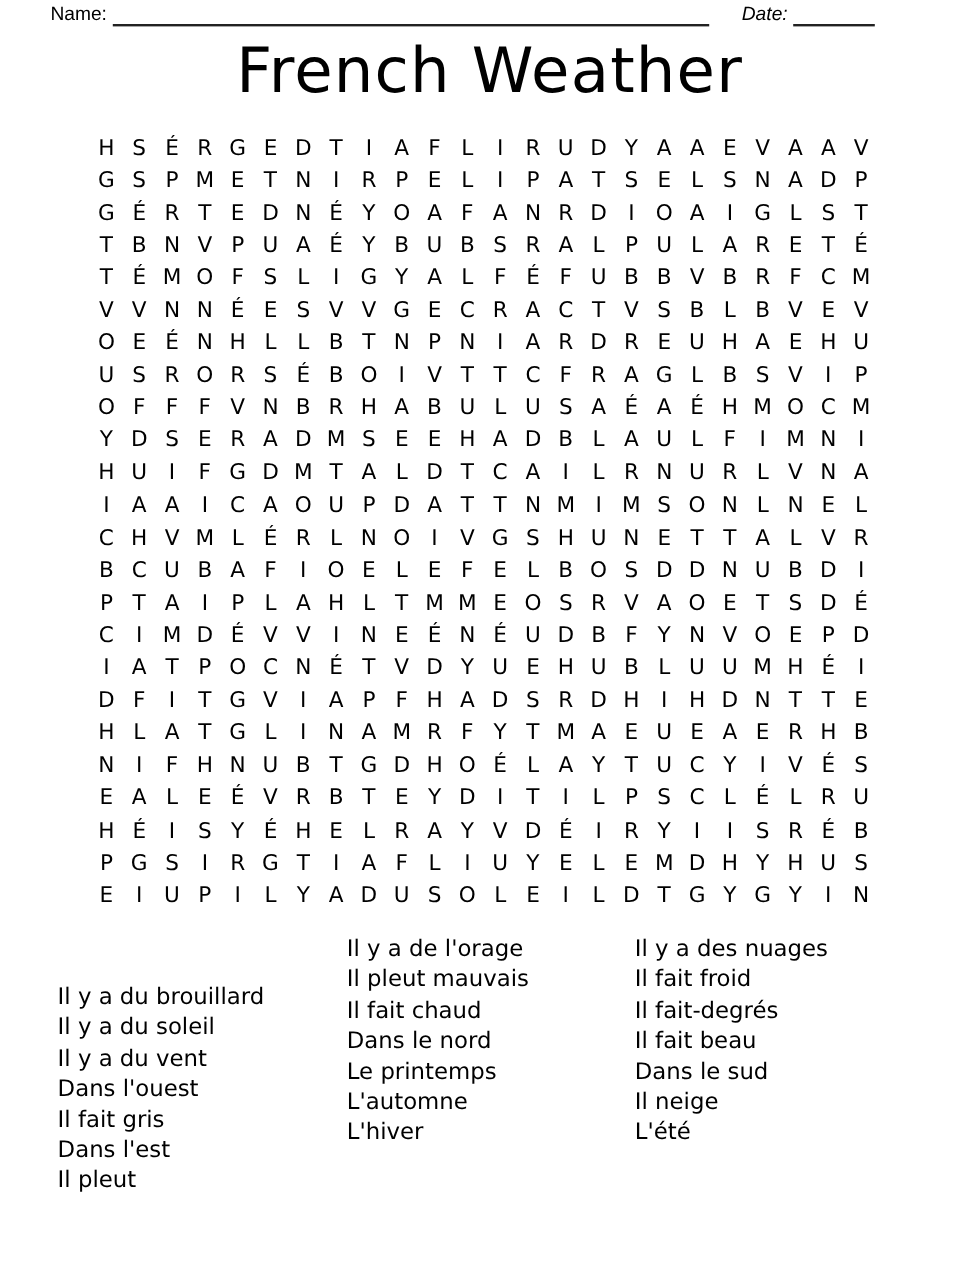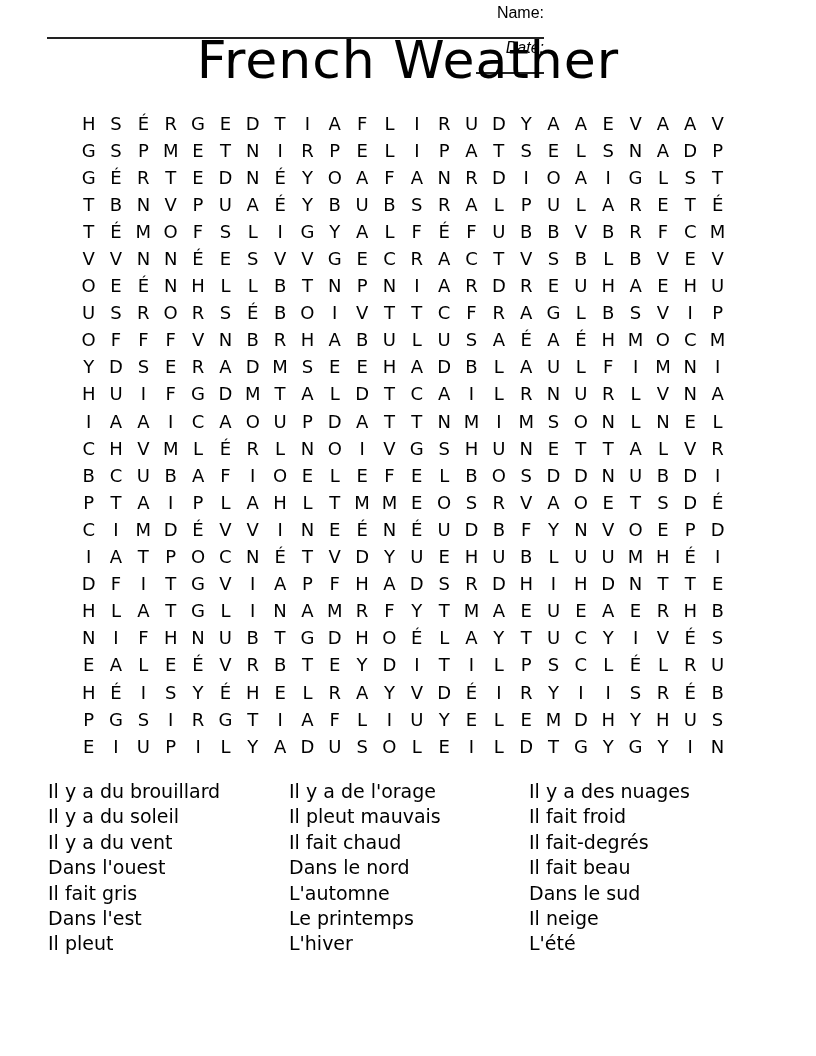--- a/index.html
+++ b/index.html
@@ -9,21 +9,21 @@
     background:#ffffff;
     color:#000;
     font-family:"DejaVu Sans",sans-serif;
     overflow:hidden;
   }
   
   .header{
     position:absolute;left:42px;top:4px;
     display:flex;align-items:flex-end;
     font-family:"Liberation Sans",sans-serif;
-    font-size:16px;color:#000;flex-direction:column;
+    font-size:16px;color:#000;
   }
   .blank-line{
     display:inline-block;
     border-bottom:2px solid #222;
     height:15px;
   }
   .name-line{width:497px;margin-left:5px;}
   .date-label{margin-left:27px;font-style:italic;}
   .date-line{width:68px;margin-left:5px;}
   
@@ -49,21 +49,21 @@
     font-family:"DejaVu Sans",sans-serif;
   }
   
   .words{
     position:absolute;top:779px;left:0;width:100%;
     font-size:19px;
     line-height:25.4px;
     font-family:"DejaVu Sans",sans-serif;
   }
   .word-col{position:absolute;top:0;white-space:nowrap;}
-  .word-col-1{left:48px;}
+  .word-col-1{left:48px;margin-top:40px;}
   .word-col-2{left:289px;}
   .word-col-3{left:529px;}
 </style>
 </head>
 <body>
 
 <div class="page">
 
   <div class="header">
     <span>Name:</span>
@@ -661,22 +661,22 @@
         <div class="word">Dans l'ouest</div>
         <div class="word">Il fait gris</div>
         <div class="word">Dans l'est</div>
         <div class="word">Il pleut</div>
       </div>
     <div class="word-col word-col-2">
         <div class="word">Il y a de l'orage</div>
         <div class="word">Il pleut mauvais</div>
         <div class="word">Il fait chaud</div>
         <div class="word">Dans le nord</div>
+        <div class="word">Le printemps</div>
         <div class="word">L'automne</div>
-        <div class="word">Le printemps</div>
         <div class="word">L'hiver</div>
       </div>
     <div class="word-col word-col-3">
         <div class="word">Il y a des nuages</div>
         <div class="word">Il fait froid</div>
         <div class="word">Il fait-degrés</div>
         <div class="word">Il fait beau</div>
         <div class="word">Dans le sud</div>
         <div class="word">Il neige</div>
         <div class="word">L'été</div>

